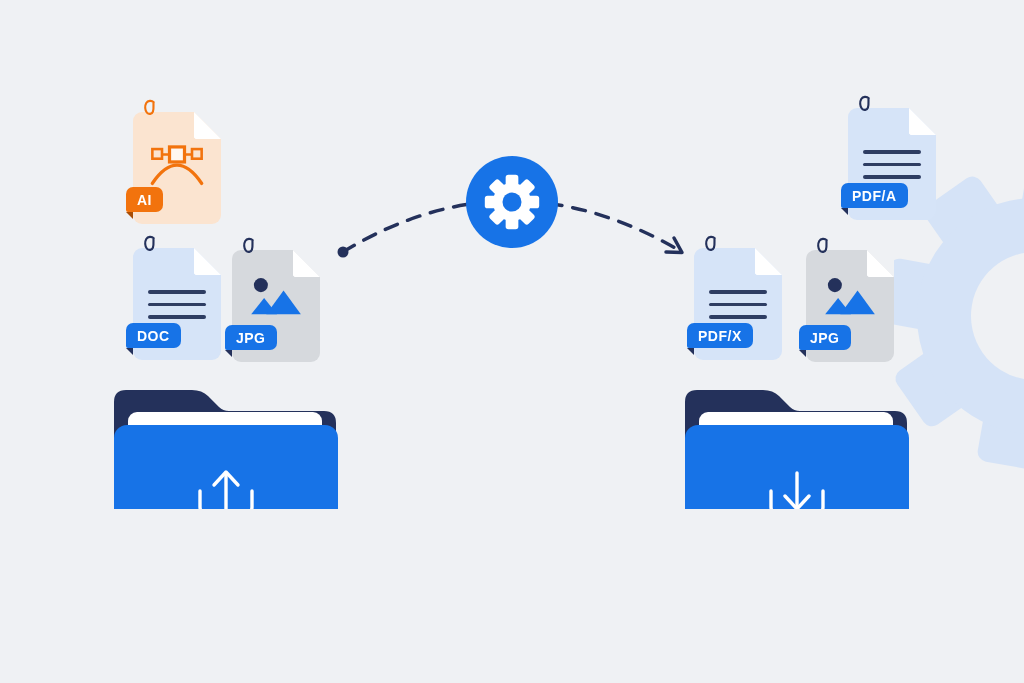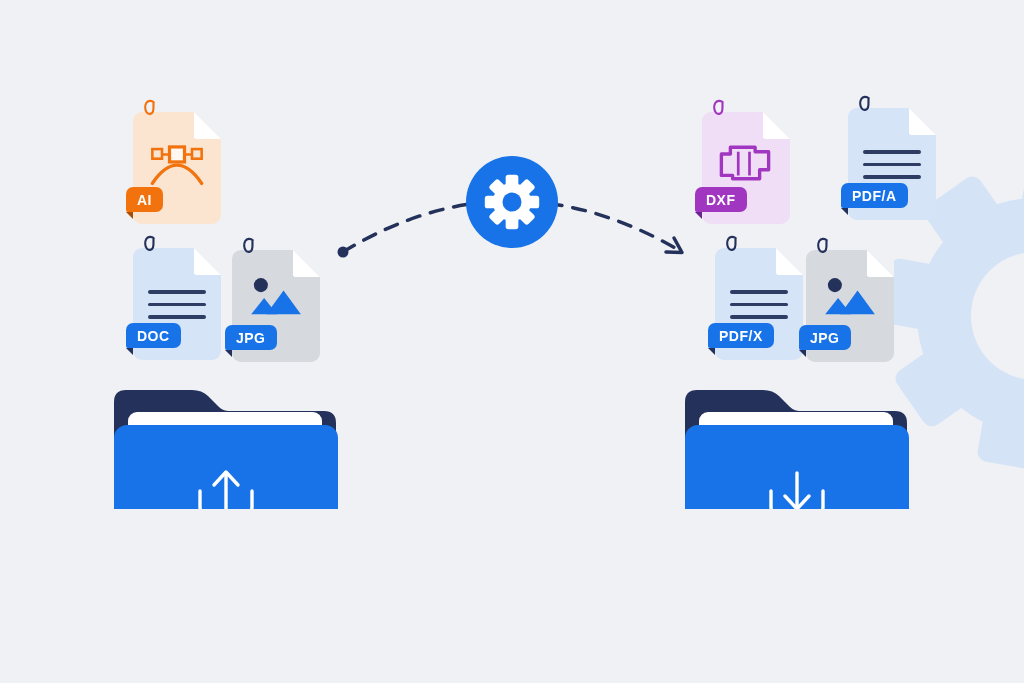--- a/index.html
+++ b/index.html
@@ -142,56 +142,40 @@
       <circle cx="11" cy="9" r="6.5" fill="var(--navy)"></circle>
       <path d="M2 36 L14 21 L26 36 Z" fill="var(--blue)"></path>
       <path d="M16 36 L32 14 L48 36 Z" fill="var(--blue)"></path>
     </svg>
     <div class="badge">
       <span>JPG</span>
       <i class="tail"></i>
     </div>
   </div>
 
-  <div class="file f-lilac" style="left:702px;top:112px;">
-    <div class="body"></div>
-    <div class="fold-bg"></div>
-    <div class="fold"></div>
-    <svg class="clip" width="16" height="18" viewBox="0 0 18 20">
-      <path fill="none" stroke-width="2.4" stroke-linecap="round" d="M13.2 3.6 C10.9 1.1 6.5 1.5 4.8 4.4 C3 7.5 3.2 12.6 5.5 15.2 C7.6 17.6 11.3 16.9 12.3 14.2 C13.3 11.5 12.9 7.2 12.9 4.4"></path>
-    </svg>
-    <svg class="type-art" style="left:16px;top:30px;" width="54" height="42" viewBox="0 0 48 36">
-      <path d="M3 29 V10 H11 V4 H33 V8 H45 V24 H37 V32 H13 V29 Z" fill="none" stroke="var(--purple)" stroke-width="3" stroke-linejoin="round"></path>
-      <path d="M18 8 V29 M28 8 V29" stroke="var(--purple)" stroke-width="2.4"></path>
-    </svg>
-    <div class="badge">
-      <span>DXF</span>
-      <i class="tail"></i>
-    </div>
-  </div>
 
   <div class="file f-blue" style="left:848px;top:108px;">
     <div class="body"></div>
     <div class="fold-bg"></div>
     <div class="fold"></div>
     <svg class="clip" width="16" height="18" viewBox="0 0 18 20">
       <path fill="none" stroke-width="2.4" stroke-linecap="round" d="M13.2 3.6 C10.9 1.1 6.5 1.5 4.8 4.4 C3 7.5 3.2 12.6 5.5 15.2 C7.6 17.6 11.3 16.9 12.3 14.2 C13.3 11.5 12.9 7.2 12.9 4.4"></path>
     </svg>
     <div class="t-lines">
       <div class="ln"></div>
         <div class="ln"></div>
         <div class="ln"></div>
     </div>
     <div class="badge">
       <span>PDF/A</span>
       <i class="tail"></i>
     </div>
   </div>
 
-  <div class="file f-blue" style="left:715px;top:248px;text-align:right;">
+  <div class="file f-blue" style="left:694px;top:248px;text-align:right;">
     <div class="body"></div>
     <div class="fold-bg"></div>
     <div class="fold"></div>
     <svg class="clip" width="16" height="18" viewBox="0 0 18 20">
       <path fill="none" stroke-width="2.4" stroke-linecap="round" d="M13.2 3.6 C10.9 1.1 6.5 1.5 4.8 4.4 C3 7.5 3.2 12.6 5.5 15.2 C7.6 17.6 11.3 16.9 12.3 14.2 C13.3 11.5 12.9 7.2 12.9 4.4"></path>
     </svg>
     <div class="t-lines">
       <div class="ln"></div>
         <div class="ln"></div>
         <div class="ln"></div>

